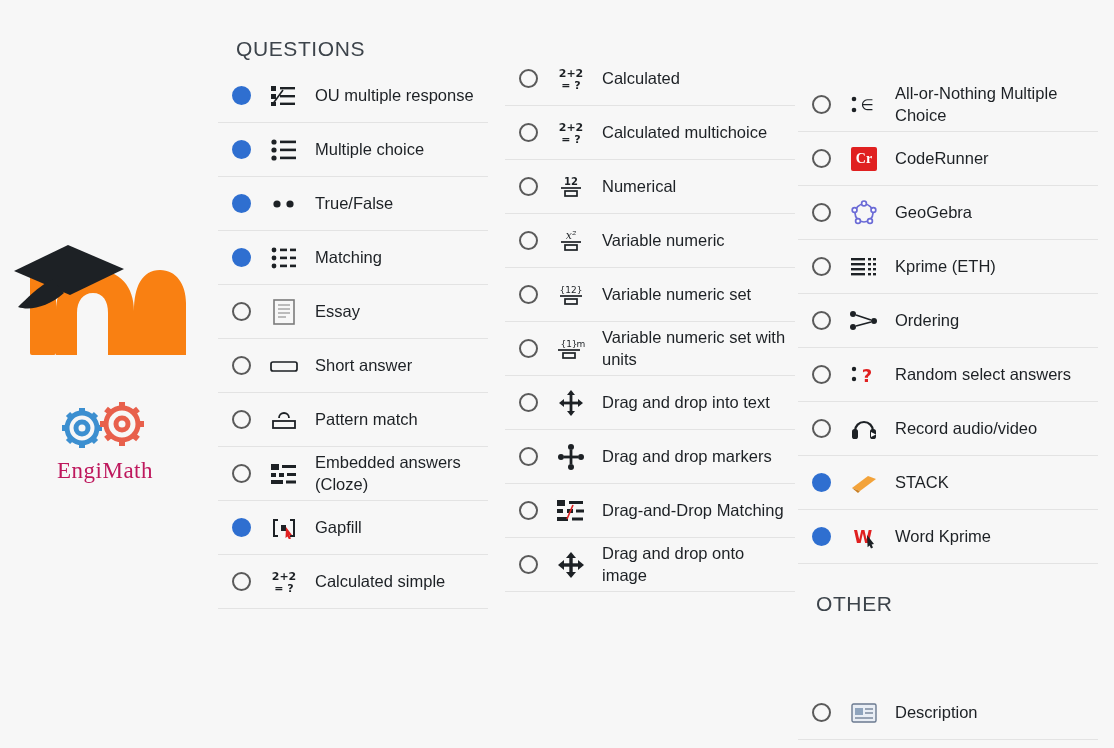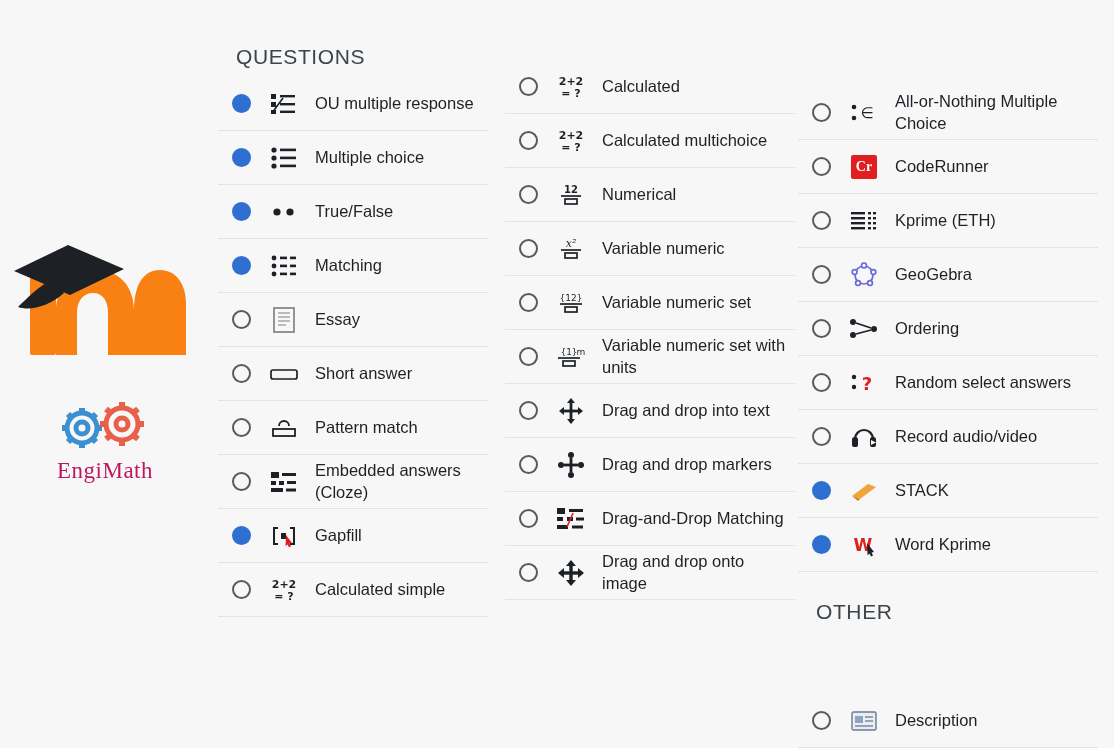--- a/index.html
+++ b/index.html
@@ -46,21 +46,21 @@
     font-family: "Liberation Serif", serif;
     font-size: 23px;
     color: #be185d;
     letter-spacing: 0.5px;
     margin-top: 2px;
   }
 
   
   .col {
     position: absolute;
-    top: 16px;
+    top: 8px;
   }
   #col1 { left: 218px; width: 270px; }
   #col2 { left: 505px; width: 290px; }
   #col3 { left: 798px; width: 300px; }
 
   .col-title {
     font-size: 21px;
     color: #3d444b;
     letter-spacing: 0.6px;
     font-weight: 400;
@@ -512,20 +512,37 @@
         <div class="radio"></div>
         <div class="icon">
           <div class="cr-badge">Cr</div>
         </div>
         <div class="label">CodeRunner</div>
       </div>
 
       <div class="row">
         <div class="radio"></div>
         <div class="icon">
+          <svg width="26" height="26" viewBox="0 0 26 26">
+              <g fill="none" stroke="#6b6bd6" stroke-width="1.7">
+                <circle cx="13" cy="13" r="9"></circle>
+                <circle cx="13" cy="3.4" r="2.4" fill="#fff"></circle>
+                <circle cx="3.6" cy="10" r="2.4" fill="#fff"></circle>
+                <circle cx="22.4" cy="10" r="2.4" fill="#fff"></circle>
+                <circle cx="7" cy="21" r="2.4" fill="#fff"></circle>
+                <circle cx="19" cy="21" r="2.4" fill="#fff"></circle>
+              </g>
+            </svg>
+        </div>
+        <div class="label">GeoGebra</div>
+      </div>
+
+      <div class="row">
+        <div class="radio"></div>
+        <div class="icon">
           <svg width="26" height="22" viewBox="0 0 26 22">
               <g fill="#1d2125">
                 <rect x="0" y="2" width="14" height="2.4"></rect>
                 <rect x="0" y="7" width="14" height="2.4"></rect>
                 <rect x="0" y="12" width="14" height="2.4"></rect>
                 <rect x="0" y="17" width="14" height="2.4"></rect>
                 <rect x="17" y="2" width="3" height="2.4"></rect>
                 <rect x="22" y="2" width="3" height="2.4"></rect>
                 <rect x="17" y="7" width="3" height="2.4"></rect>
                 <rect x="22" y="7" width="3" height="2.4"></rect>
@@ -535,37 +552,20 @@
                 <rect x="22" y="17" width="3" height="2.4"></rect>
               </g>
             </svg>
         </div>
         <div class="label">Kprime (ETH)</div>
       </div>
 
       <div class="row">
         <div class="radio"></div>
         <div class="icon">
-          <svg width="26" height="26" viewBox="0 0 26 26">
-              <g fill="none" stroke="#6b6bd6" stroke-width="1.7">
-                <circle cx="13" cy="13" r="9"></circle>
-                <circle cx="13" cy="3.4" r="2.4" fill="#fff"></circle>
-                <circle cx="3.6" cy="10" r="2.4" fill="#fff"></circle>
-                <circle cx="22.4" cy="10" r="2.4" fill="#fff"></circle>
-                <circle cx="7" cy="21" r="2.4" fill="#fff"></circle>
-                <circle cx="19" cy="21" r="2.4" fill="#fff"></circle>
-              </g>
-            </svg>
-        </div>
-        <div class="label">GeoGebra</div>
-      </div>
-
-      <div class="row">
-        <div class="radio"></div>
-        <div class="icon">
           <svg width="28" height="22" viewBox="0 0 28 22">
               <g fill="#1d2125">
                 <circle cx="3" cy="4" r="3"></circle>
                 <circle cx="3" cy="17" r="3"></circle>
                 <circle cx="24" cy="11" r="3"></circle>
               </g>
               <g stroke="#1d2125" stroke-width="1.8" fill="none">
                 <line x1="6" y1="5" x2="21" y2="10"></line>
                 <line x1="6" y1="16" x2="21" y2="12"></line>
               </g>

